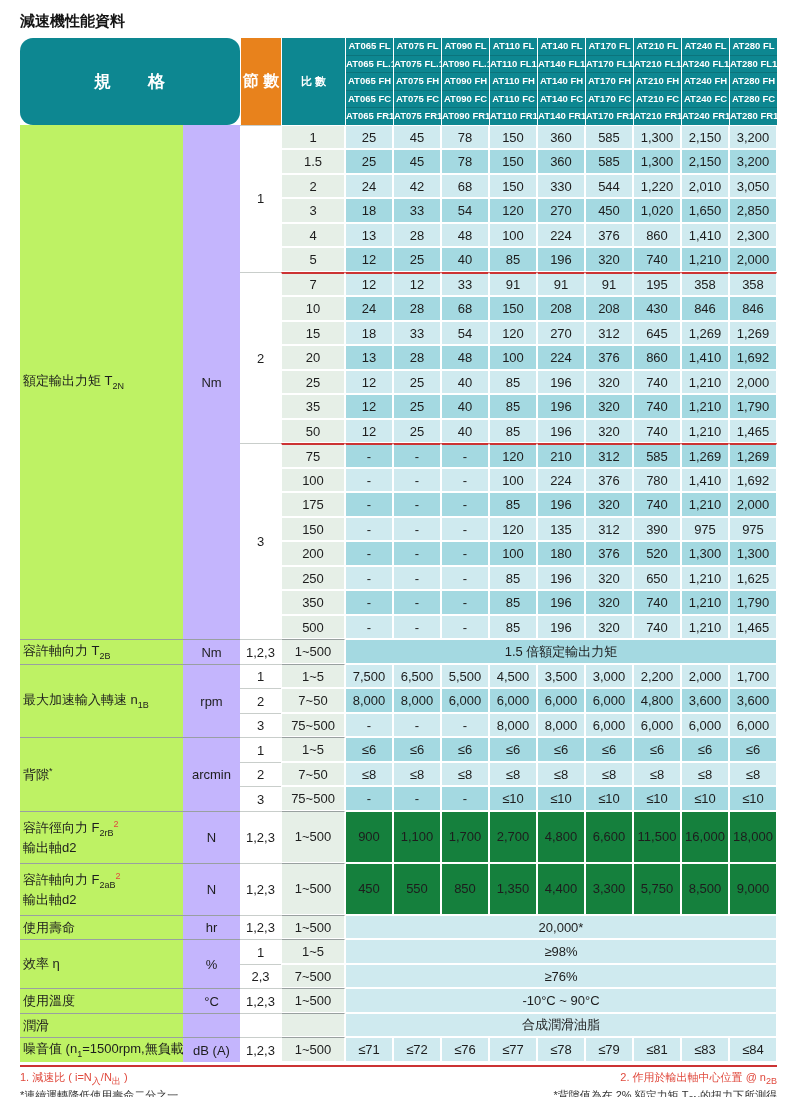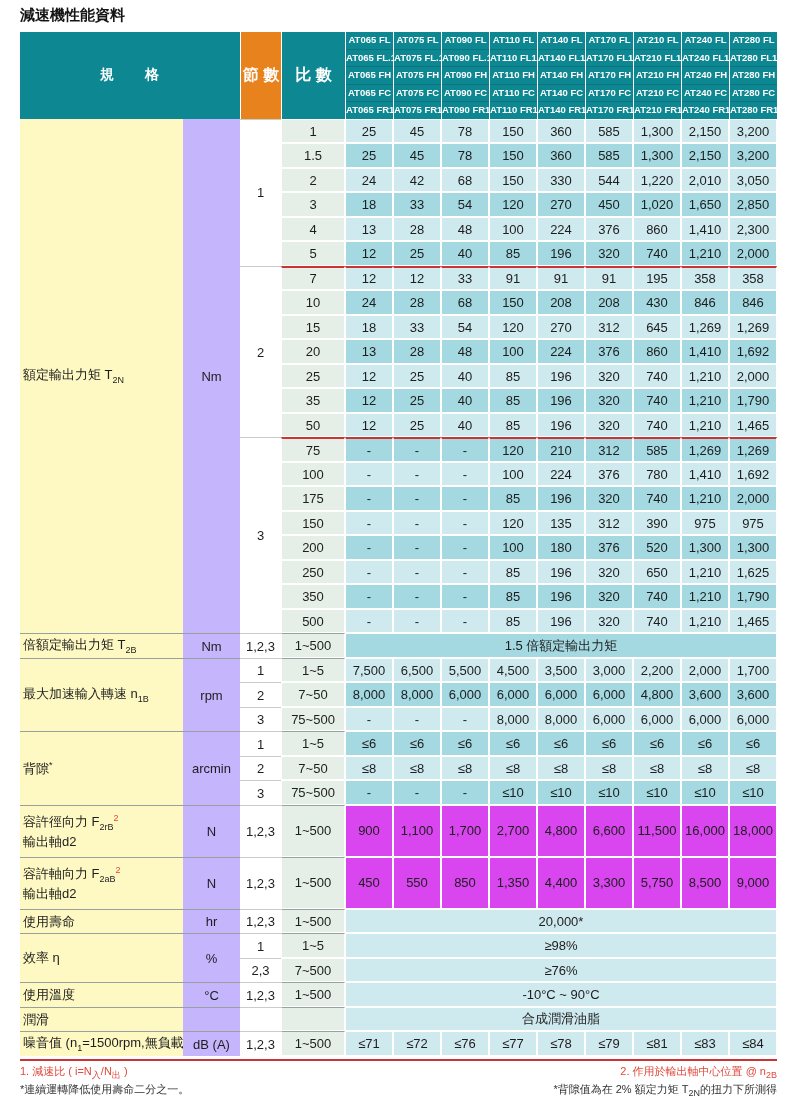--- a/index.html
+++ b/index.html
@@ -1,51 +1,51 @@
 <!DOCTYPE html>
 <html><head>
 <meta charset="utf-8">
 <style>
   html,body{margin:0;padding:0;background:#fff;}
   .page{
     width:800px;height:1097px;box-sizing:border-box;
     padding:6px 20px 0 20px;background:#fff;overflow:hidden;
     font-family:"Liberation Sans","DejaVu Sans",sans-serif;
   }
-  .title{font-size:15px;font-weight:700;color:#151515;margin:0 0 7px 0;}
+  .title{font-size:15px;font-weight:700;color:#151515;margin:6px 0 7px 0;}
   table{border-collapse:separate;border-spacing:0;table-layout:fixed;width:757px;}
   thead th{
     background:#0d8791;color:#fff;font-weight:700;height:83px;
     vertical-align:middle;text-align:center;padding:0;border-left:1px solid #fff;margin-left:22px;
   }
-  th.th-spec{font-size:14px;border-left:none;letter-spacing:1px;}
+  th.th-spec{font-size:17px;border-left:none;letter-spacing:1px;border-radius:13px;}
   th.th-stage{background:#e8821c;font-size:16px;}
-  th.th-ratio{font-size:16px;}
+  th.th-ratio{font-size:11px;}
   th.th-model{padding:0;}
   .model-line{
     font-size:9.5px;font-weight:700;line-height:16.6px;height:16.6px;
     text-align:center;white-space:nowrap;overflow:hidden;
     border-bottom:1px solid rgba(0,0,0,0.14);
   }
   th.th-model .model-line:last-child{border-bottom:none;}
   tbody tr{height:24.5px;}
   tbody tr.tall{height:52px;}
   td{
     font-size:13px;color:#1d1d1d;text-align:center;vertical-align:middle;
     padding:0;overflow:hidden;
   }
-  td.label-cell{text-align:left;padding-left:3px;background:#fef9c3;}
+  td.label-cell{text-align:left;padding-left:3px;background:#bef264;}
   .lab-line{line-height:1.4;white-space:nowrap;}
   td.unit-cell{background:#c4b5fd;}
   td.stage-cell{background:#fff;border-top:1px solid #c9cecb;}
   td.ratio-cell{background:#e6efe7;border:1px solid #fff;}
   td.data-cell{border:1px solid #fff;}
   .cl{background:#cfeaef;}
   .cd{background:#a4d9e1;}
-  .cp{background:#d946ef;}
+  .cp{background:#15803d;}
   .sec-top{border-top:1px solid #99a0a0;}
   .sec-top-c{border-top-color:#99a0a0 !important;}
   .red-top{border-top:2px solid #cc3333 !important;}
   sub{font-size:9px;}
   sup{font-size:9px;}
   .fn-red{color:#e0493d;}
   .bottom-rule{width:757px;height:2px;background:#cc3333;margin-top:3px;}
   .footnotes{width:757px;margin-top:3px;font-size:11px;}
   .fn-row{display:flex;justify-content:space-between;line-height:1.45;color:#333;}
   .fn-row.red span{color:#e0493d;}
@@ -397,21 +397,21 @@
           <td class="data-cell cl">-</td>
           <td class="data-cell cl">85</td>
           <td class="data-cell cl">196</td>
           <td class="data-cell cl">320</td>
           <td class="data-cell cl">740</td>
           <td class="data-cell cl">1,210</td>
           <td class="data-cell cl">1,465</td>
         </tr>
         <tr>
           <td class="label-cell sec-top" rowspan="1">
-            <div class="lab-line"><span>倍額定輸出力矩 T</span><sub>2B</sub></div>
+            <div class="lab-line"><span>容許軸向力 T</span><sub>2B</sub></div>
           </td>
           <td class="unit-cell sec-top" rowspan="1">Nm</td>
           <td class="stage-cell sec-top" rowspan="1">1,2,3</td>
           <td class="ratio-cell sec-top-c">1~500</td>
           <td class="data-cell cd" colspan="9">1.5 倍額定輸出力矩</td>
         </tr>
         <tr>
           <td class="label-cell sec-top" rowspan="3">
             <div class="lab-line"><span>最大加速輸入轉速 n</span><sub>1B</sub></div>
           </td>

